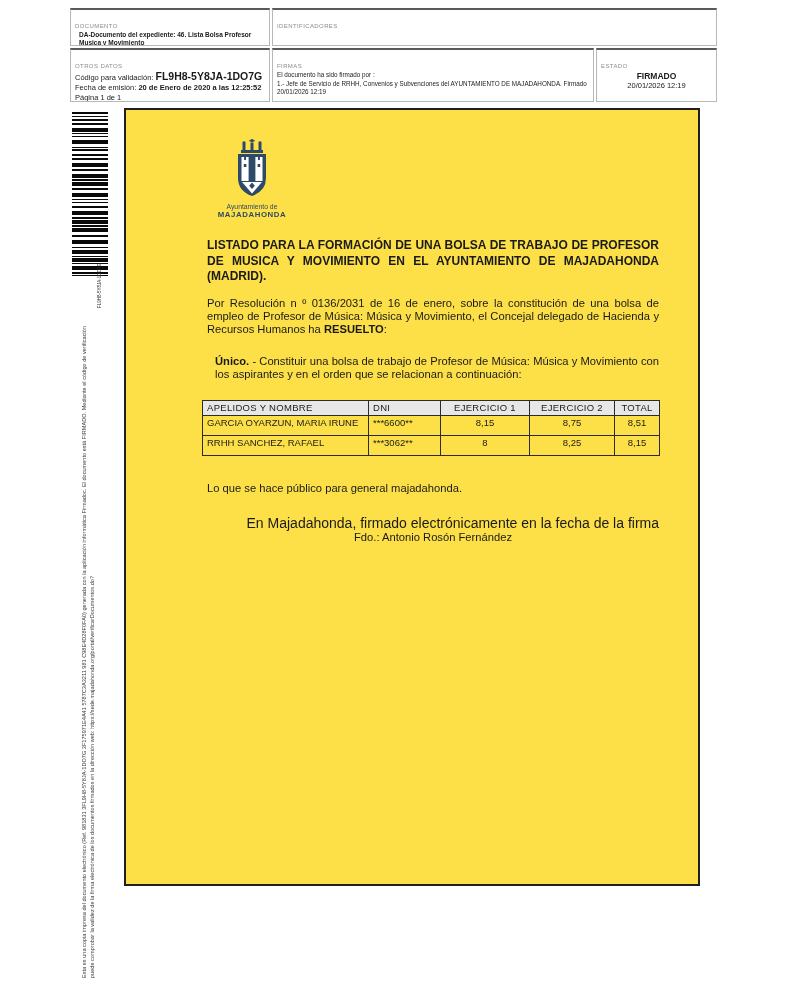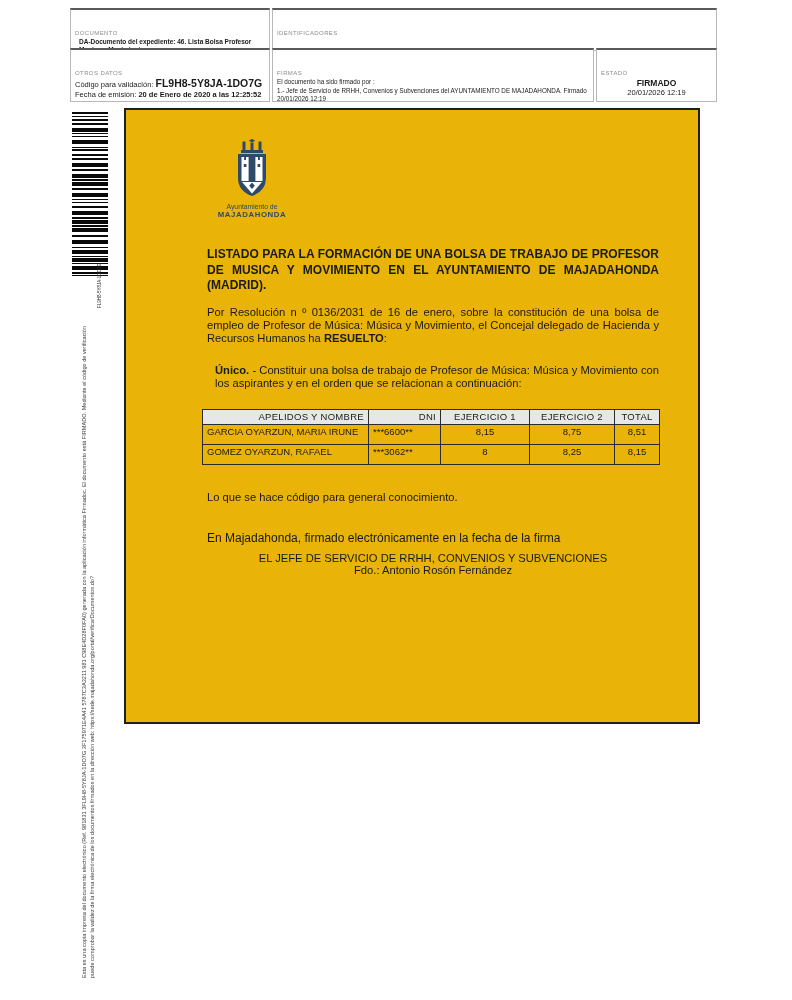--- a/index.html
+++ b/index.html
@@ -2,21 +2,21 @@
 <html><head>
 <meta charset="utf-8">
 <style>
   * { margin:0; padding:0; box-sizing:border-box; }
   html,body { width:792px; height:1000px; background:#ffffff; overflow:hidden;
               font-family:"Liberation Sans", sans-serif; color:#1a1a1a; }
   .abs { position:absolute; }
 
   
   .meta-cell { position:absolute; background:#fff; border:1px solid #b8b8b8;
-               border-top:2px solid #5a5a5a; padding:20px 4px; overflow:hidden; }
+               border-top:2px solid #5a5a5a; padding:13px 4px; overflow:hidden; }
   .meta-label { font-size:6px; color:#8c8c8c; letter-spacing:.4px; margin-bottom:2px; }
   .cell-documento { left:70px; top:8px;  width:200px; height:38px; }
   .cell-identificadores { left:272px; top:8px; width:445px; height:38px; }
   .cell-otros { left:70px; top:48px; width:200px; height:54px; }
   .cell-firmas { left:272px; top:48px; width:322px; height:54px; }
   .cell-estado { left:596px; top:48px; width:121px; height:54px; }
   .documento-text { font-size:6.5px; font-weight:bold; line-height:8px; padding-left:4px; }
   .otros-line { font-size:7.5px; line-height:10px; white-space:nowrap; }
   .otros-line .val { font-weight:bold; }
   .codigo-val { font-weight:bold; font-size:10.5px; }
@@ -27,50 +27,50 @@
   
   .barcode { left:72px; top:112px; width:36px; height:164px; background:#fff; }
   .barcode div { width:100%; }
   .barcode-caption { left:97px; top:308px; width:30px; font-size:4.5px; color:#333;
                      transform:rotate(-90deg); transform-origin:0 0; white-space:nowrap; }
   .verify-text { left:81px; top:978px; width:698px; transform:rotate(-90deg);
                  transform-origin:0 0; font-size:5.6px; line-height:7.5px; color:#3a3a3a;
                  white-space:nowrap; }
 
   
-  .page { left:124px; top:108px; width:576px; height:616px; border:2px solid #1f1f1f;
-          background:#eab308; }
+  .page { left:124px; top:108px; width:576px; height:778px; border:2px solid #1f1f1f;
+          background:#fde047; }
   .logo-block { position:absolute; left:78px; top:28px; width:96px; text-align:center;
                 color:#2d4a68; }
   .logo-block svg { display:block; margin:0 auto; }
   .logo-line1 { font-size:6.8px; margin-top:3px; }
   .logo-line2 { font-size:7.8px; font-weight:bold; letter-spacing:.6px; }
 
-  .content { position:absolute; left:81px; top:137px; width:452px; }
+  .content { position:absolute; left:81px; top:128px; width:452px; }
   .doc-title { font-size:12px; font-weight:bold; line-height:15.5px; text-align:justify; }
   .doc-par { font-size:11.2px; line-height:13.4px; text-align:justify; margin-top:11px; }
   .par-resolucion { margin-top:12px; }
   .par-unico { margin-top:18px; padding-left:8px; }
 
   table.results { border-collapse:collapse; margin-top:18px; margin-left:-5px;
                   width:457px; table-layout:fixed; }
   table.results th, table.results td { border:1px solid #2b2b2b; font-size:9.5px;
                   font-weight:normal; padding:1px 4px; vertical-align:top; }
   table.results th { background:#e7e7e7; height:15px; letter-spacing:.3px; }
   table.results td { height:20px; }
   .col-name  { width:166px; text-align:left; }
   .col-dni   { width:72px;  text-align:left; }
   .col-ej1   { width:89px;  text-align:center; }
   .col-ej2   { width:85px;  text-align:center; }
   .col-total { width:45px;  text-align:center; }
   td.col-name, td.col-dni { text-align:left; }
-  th.col-name, th.col-dni { text-align:right; }
+  th.col-name, th.col-dni { text-align:left; }
 
   .closing { margin-top:26px; font-size:11.2px; }
-  .sig-place { margin-top:28px; text-align:left; font-size:12px; }
+  .sig-place { margin-top:21px; text-align:right; font-size:14px; }
   .sig-role  { margin-top:7px;  text-align:center; font-size:11.2px; }
   .sig-name  { text-align:center; font-size:11.2px; }
 </style>
 </head>
 <body>
 
 <div class="meta-cell cell-documento">
   <div class="meta-label">DOCUMENTO</div>
   <div class="documento-text">DA-Documento del expediente: 46. Lista Bolsa Profesor Musica y Movimiento</div>
 </div>
@@ -237,28 +237,27 @@
       </thead>
       <tbody id="results-body">
           <tr>
             <td class="col-name">GARCIA OYARZUN, MARIA IRUNE</td>
             <td class="col-dni">***6600**</td>
             <td class="col-ej1">8,15</td>
             <td class="col-ej2">8,75</td>
             <td class="col-total">8,51</td>
           </tr>
           <tr>
-            <td class="col-name">GOMEZ OYARZUN, RAFAEL</td>
+            <td class="col-name">RRHH SANCHEZ, RAFAEL</td>
             <td class="col-dni">***3062**</td>
             <td class="col-ej1">8</td>
             <td class="col-ej2">8,25</td>
             <td class="col-total">8,15</td>
           </tr>
         </tbody>
     </table>
 
-    <div class="closing">Lo que se hace código para general conocimiento.</div>
+    <div class="closing">Lo que se hace público para general majadahonda.</div>
 
     <div class="sig-place">En Majadahonda, firmado electrónicamente en la fecha de la firma</div>
-    <div class="sig-role">EL JEFE DE SERVICIO DE RRHH, CONVENIOS Y SUBVENCIONES</div>
     <div class="sig-name">Fdo.: Antonio Rosón Fernández</div>
   </div>
 </div>
 
 </body></html>

